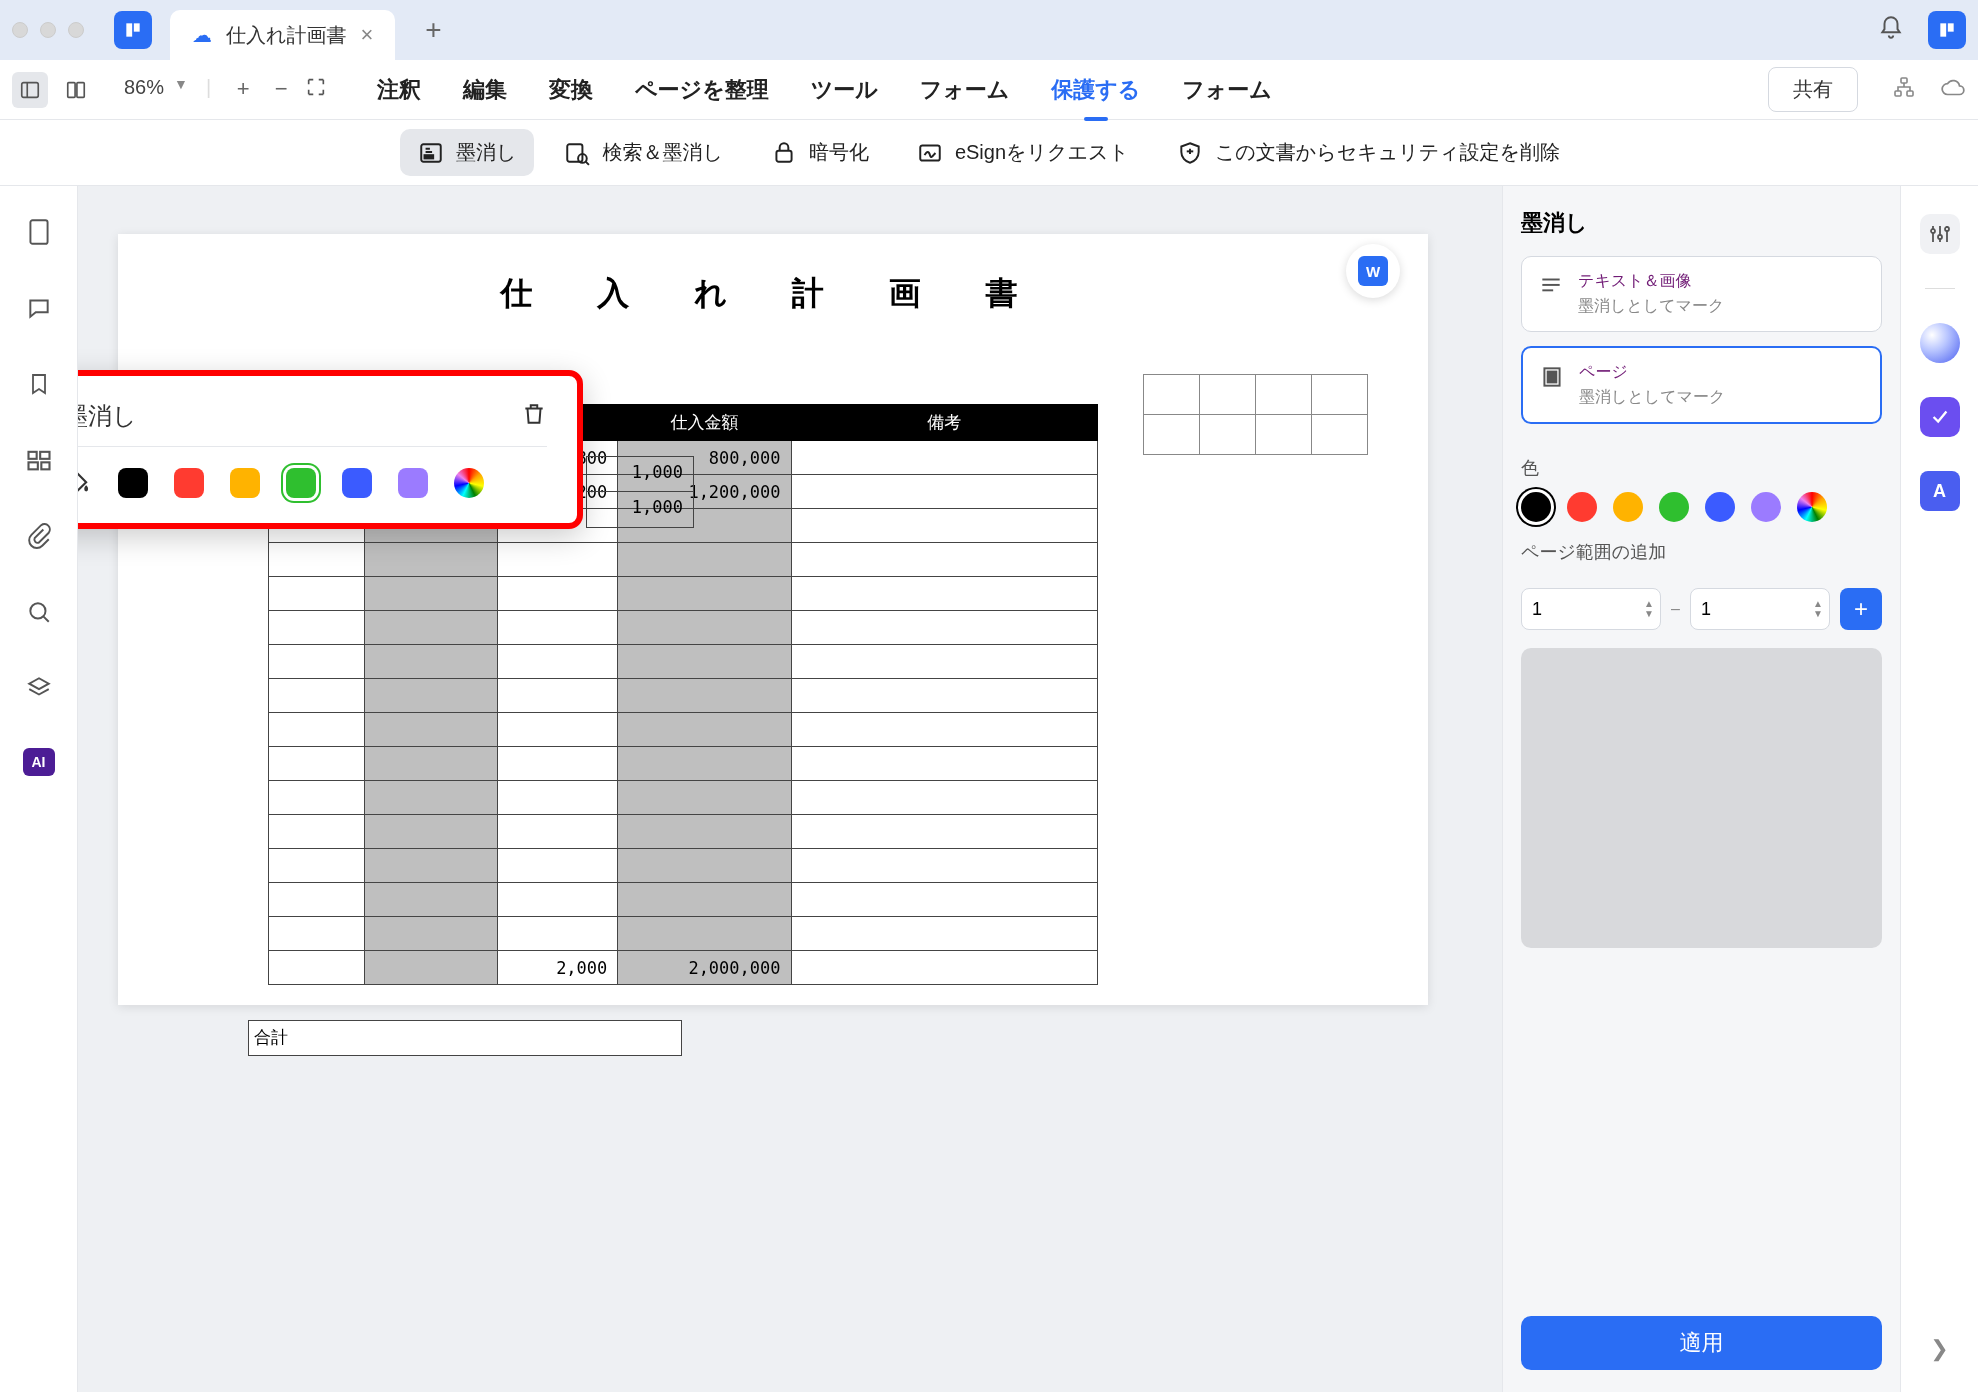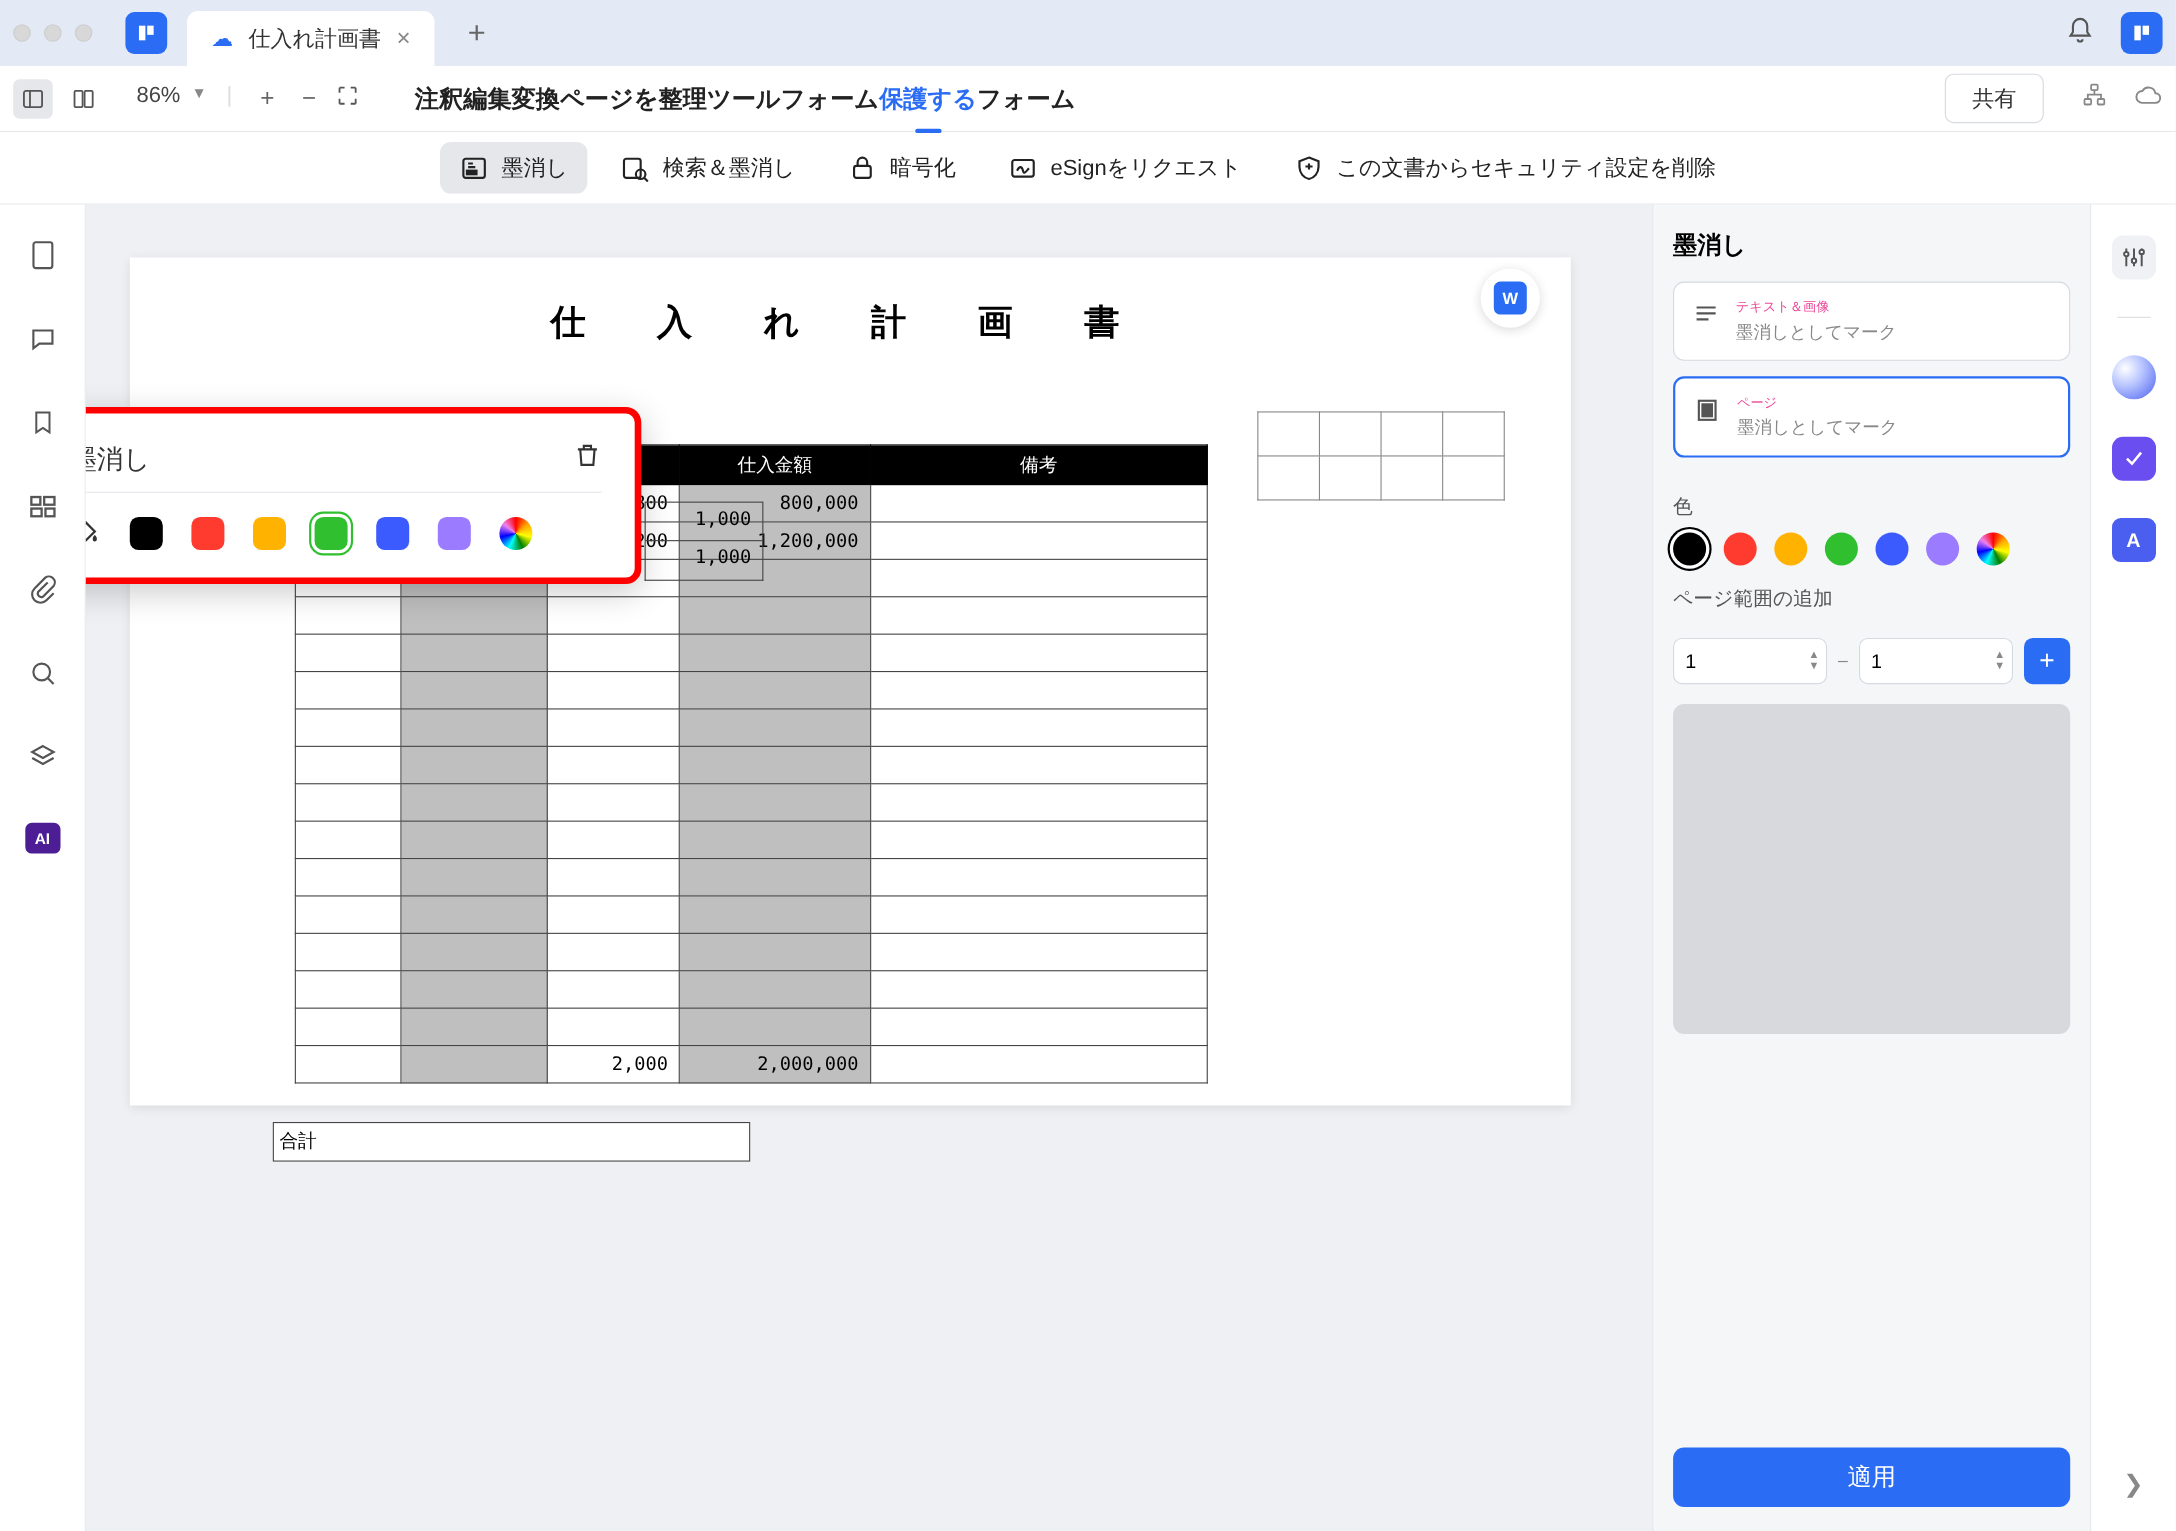--- a/index.html
+++ b/index.html
@@ -19,21 +19,21 @@
 .brand-icon { width:38px; height:38px; background:#2a6df4; border-radius:8px; display:flex; align-items:center; justify-content:center; }
 
 
 .menubar { height: 60px; background:#fff; border-bottom:1px solid #e5e7eb; display:flex; align-items:center; padding:0 12px; gap:10px; }
 .panel-toggle { width:36px; height:36px; border-radius:6px; background:#e5e7eb; display:flex; align-items:center; justify-content:center; }
 .panel-toggle.off { background:transparent; }
 .panel-toggle svg { stroke:#555; fill:none; }
 .zoom { display:flex; gap:10px; margin-left:20px; color:#444; font-size:20px; }
 .zoom .chev { font-size:14px; color:#888; }
 .zoom-btn { width:28px; text-align:center; font-size:22px; color:#666; }
-.menu-items { display:flex; margin-left:40px; }
+.menu-items { display:flex; gap:42px; margin-left:40px; }
 .menu-item { font-size:22px; font-weight:600; color:#222; position:relative; }
 .menu-item.active { color:#2a6df4; }
 .menu-item.active::after { content:""; position:absolute; bottom:-16px; left:50%; transform:translateX(-50%); width:24px; height:4px; background:#2a6df4; border-radius:2px; }
 .share-btn { margin-left:auto; border:1px solid #d5d9e0; border-radius:8px; padding:8px 24px; font-size:20px; color:#333; }
 .mb-right-icons { display:flex; gap:24px; margin-left:24px; }
 .mb-right-icons svg { stroke:#888; fill:none; }
 
 
 .subbar { height: 66px; background:#fff; border-bottom:1px solid #e5e7eb; display:flex; align-items:center; justify-content:center; gap:12px; }
 .sub-btn { display:flex; align-items:center; gap:12px; padding:10px 18px; border-radius:10px; font-size:20px; color:#222; }
@@ -93,21 +93,21 @@
 .far-rail .check { background:#6b4ef0; }
 .far-rail .a-badge { background:#4a5ef0; color:#fff; font-weight:700; border-radius:8px; font-size:18px; }
 .far-rail .chev { margin-top:auto; margin-bottom:30px; color:#888; font-size:22px; }
 
 
 .props { width: 398px; background:#f5f6f8; border-left:1px solid #e5e7eb; padding: 22px 18px; display:flex; flex-direction:column; position:relative; }
 .props h3 { font-size:22px; font-weight:600; margin-bottom:18px; }
 .mode-card { background:#fff; border:1px solid #d5d9e0; border-radius:10px; padding:14px 16px; margin-bottom:14px; display:flex; gap:14px; align-items:flex-start; }
 .mode-card.selected { border:2px solid #2a6df4; }
 .mode-card .ico { width:26px; height:26px; flex-shrink:0; margin-top:2px; }
-.mode-card .ttl { font-size:12px; color:#ec4899; }
+.mode-card .ttl { font-size:16px; color:#701a75; }
 .mode-card .sub { font-size:16px; color:#888; margin-top:4px; }
 .section-label { font-size:18px; color:#555; margin:18px 0 12px; }
 .color-row { display:flex; gap:16px; align-items:center; }
 .color-row .c { width:30px; height:30px; border-radius:50%; }
 .color-row .c.sel { box-shadow:0 0 0 3px #fff, 0 0 0 5px #000; }
 .range-row { display:flex; align-items:center; gap:10px; margin-top:12px; }
 .spin { background:#fff; border:1px solid #d5d9e0; border-radius:8px; width:140px; height:42px; display:flex; align-items:center; padding:0 10px; position:relative; }
 .spin input { border:none; width:80px; font-size:18px; outline:none; }
 .spin .arrows { position:absolute; right:6px; display:flex; flex-direction:column; font-size:10px; color:#888; line-height:10px; }
 .dash { color:#888; }

